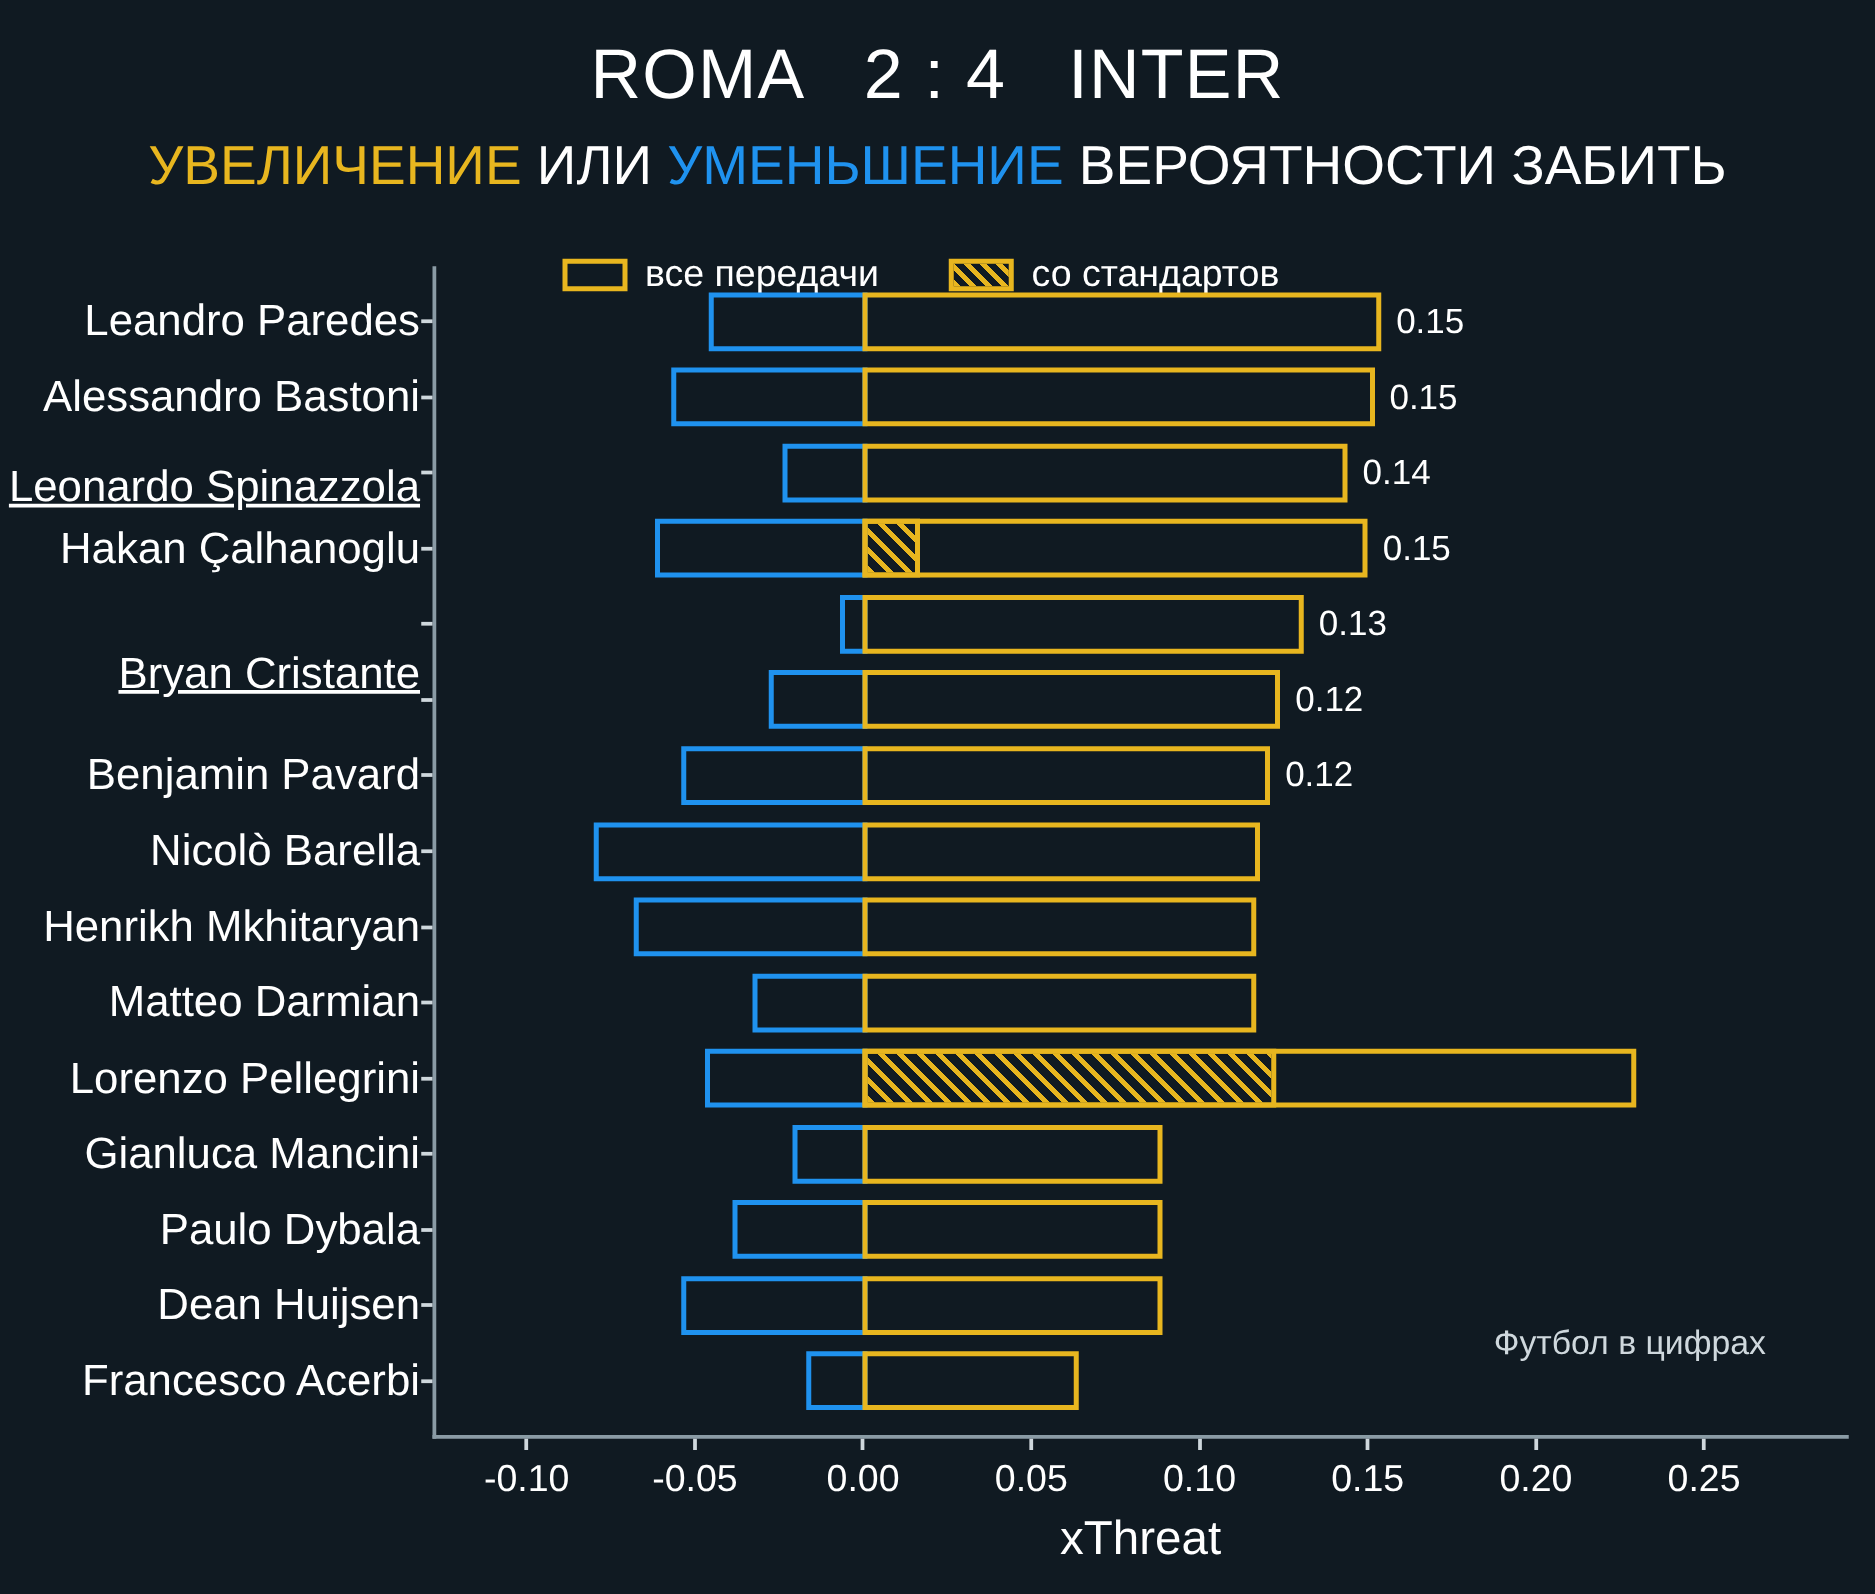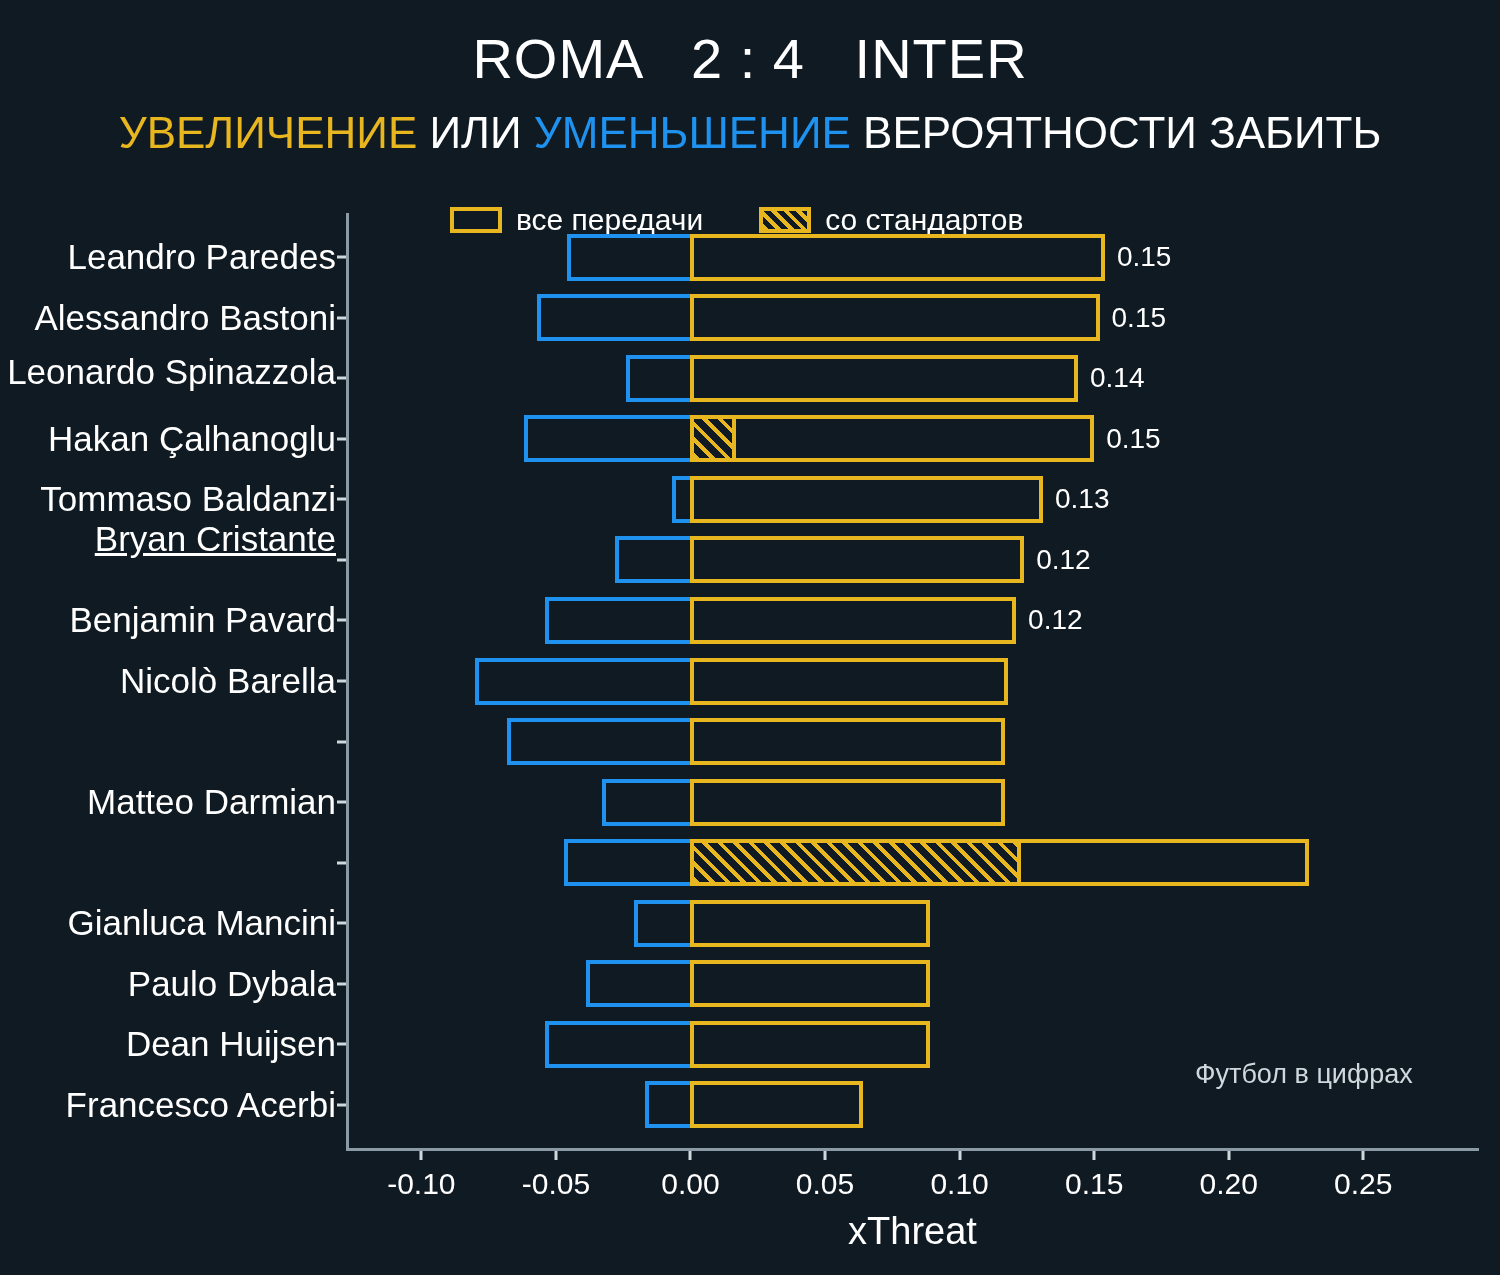--- a/index.html
+++ b/index.html
@@ -136,57 +136,58 @@
       <div class="ytick" style="top: 44.2667px;">Leandro Paredes</div>
       <div class="ytick-mark" style="top: 44.2667px;"></div>
       <div class="bar neg" style="left: 220.679px; width: 127.796px; top: 20.7667px; height: 47px;"></div>
       <div class="bar pos" style="left: 344.475px; width: 414.447px; top: 20.7667px; height: 47px;"></div>
       <div class="bar-value" style="left: 770.922px; top: 44.2667px;">0.15</div>
       <div class="ytick" style="top: 104.8px;">Alessandro Bastoni</div>
       <div class="ytick-mark" style="top: 104.8px;"></div>
       <div class="bar neg" style="left: 191.076px; width: 157.399px; top: 81.3px; height: 47px;"></div>
       <div class="bar pos" style="left: 344.475px; width: 409.064px; top: 81.3px; height: 47px;"></div>
       <div class="bar-value" style="left: 765.539px; top: 104.8px;">0.15</div>
-      <div class="ytick" style="top: 159px;">Leonardo Spinazzola</div>
+      <div class="ytick" style="top: 177px; text-decoration: underline;">Leonardo Spinazzola</div>
       <div class="ytick-mark" style="top: 165.333px;"></div>
       <div class="bar neg" style="left: 279.886px; width: 68.5891px; top: 141.833px; height: 47px;"></div>
       <div class="bar pos" style="left: 344.475px; width: 387.534px; top: 141.833px; height: 47px;"></div>
       <div class="bar-value" style="left: 744.01px; top: 165.333px;">0.14</div>
       <div class="ytick" style="top: 225.867px;">Hakan Çalhanoglu</div>
       <div class="ytick-mark" style="top: 225.867px;"></div>
       <div class="bar neg" style="left: 177.62px; width: 170.855px; top: 202.367px; height: 47px;"></div>
       <div class="bar pos" style="left: 344.475px; width: 403.682px; top: 202.367px; height: 47px;"></div>
       <div class="bar hatch" style="left: 344.475px; width: 45.7506px; top: 202.367px; height: 47px;"></div>
       <div class="bar-value" style="left: 760.157px; top: 225.867px;">0.15</div>
-      <div class="ytick" style="top: 286.4px;">Tommaso Baldanzi</div>
       <div class="ytick-mark" style="top: 286.4px;"></div>
       <div class="bar neg" style="left: 325.637px; width: 22.8385px; top: 262.9px; height: 47px;"></div>
       <div class="bar pos" style="left: 344.475px; width: 352.549px; top: 262.9px; height: 47px;"></div>
       <div class="bar-value" style="left: 709.024px; top: 286.4px;">0.13</div>
       <div class="ytick" style="top: 326px; text-decoration: underline;">Bryan Cristante</div>
       <div class="ytick-mark" style="top: 346.933px;"></div>
       <div class="bar neg" style="left: 269.121px; width: 79.3539px; top: 323.433px; height: 47px;"></div>
       <div class="bar pos" style="left: 344.475px; width: 333.71px; top: 323.433px; height: 47px;"></div>
       <div class="bar-value" style="left: 690.185px; top: 346.933px;">0.12</div>
       <div class="ytick" style="top: 407.467px;">Benjamin Pavard</div>
       <div class="ytick-mark" style="top: 407.467px;"></div>
       <div class="bar neg" style="left: 199.15px; width: 149.325px; top: 383.967px; height: 47px;"></div>
       <div class="bar pos" style="left: 344.475px; width: 325.637px; top: 383.967px; height: 47px;"></div>
       <div class="bar-value" style="left: 682.112px; top: 407.467px;">0.12</div>
       <div class="ytick" style="top: 468px;">Nicolò Barella</div>
       <div class="ytick-mark" style="top: 468px;"></div>
       <div class="bar neg" style="left: 129.178px; width: 219.297px; top: 444.5px; height: 47px;"></div>
       <div class="bar pos" style="left: 344.475px; width: 317.563px; top: 444.5px; height: 47px;"></div>
+      <div class="ytick" style="top: 528.533px;">Henrikh Mkhitaryan</div>
       <div class="ytick-mark" style="top: 528.533px;"></div>
       <div class="bar neg" style="left: 161.473px; width: 187.002px; top: 505.033px; height: 47px;"></div>
       <div class="bar pos" style="left: 344.475px; width: 314.872px; top: 505.033px; height: 47px;"></div>
       <div class="ytick" style="top: 589.067px;">Matteo Darmian</div>
       <div class="ytick-mark" style="top: 589.067px;"></div>
       <div class="bar neg" style="left: 255.665px; width: 92.81px; top: 565.567px; height: 47px;"></div>
       <div class="bar pos" style="left: 344.475px; width: 314.872px; top: 565.567px; height: 47px;"></div>
+      <div class="ytick" style="top: 649.6px;">Lorenzo Pellegrini</div>
       <div class="ytick-mark" style="top: 649.6px;"></div>
       <div class="bar neg" style="left: 217.988px; width: 130.487px; top: 626.1px; height: 47px;"></div>
       <div class="bar pos" style="left: 344.475px; width: 618.979px; top: 626.1px; height: 47px;"></div>
       <div class="bar hatch" style="left: 344.475px; width: 331.019px; top: 626.1px; height: 47px;"></div>
       <div class="ytick" style="top: 710.133px;">Gianluca Mancini</div>
       <div class="ytick-mark" style="top: 710.133px;"></div>
       <div class="bar neg" style="left: 287.96px; width: 60.5154px; top: 686.633px; height: 47px;"></div>
       <div class="bar pos" style="left: 344.475px; width: 239.518px; top: 686.633px; height: 47px;"></div>
       <div class="ytick" style="top: 770.667px; text-align: right;">Paulo Dybala</div>
       <div class="ytick-mark" style="top: 770.667px;"></div>

